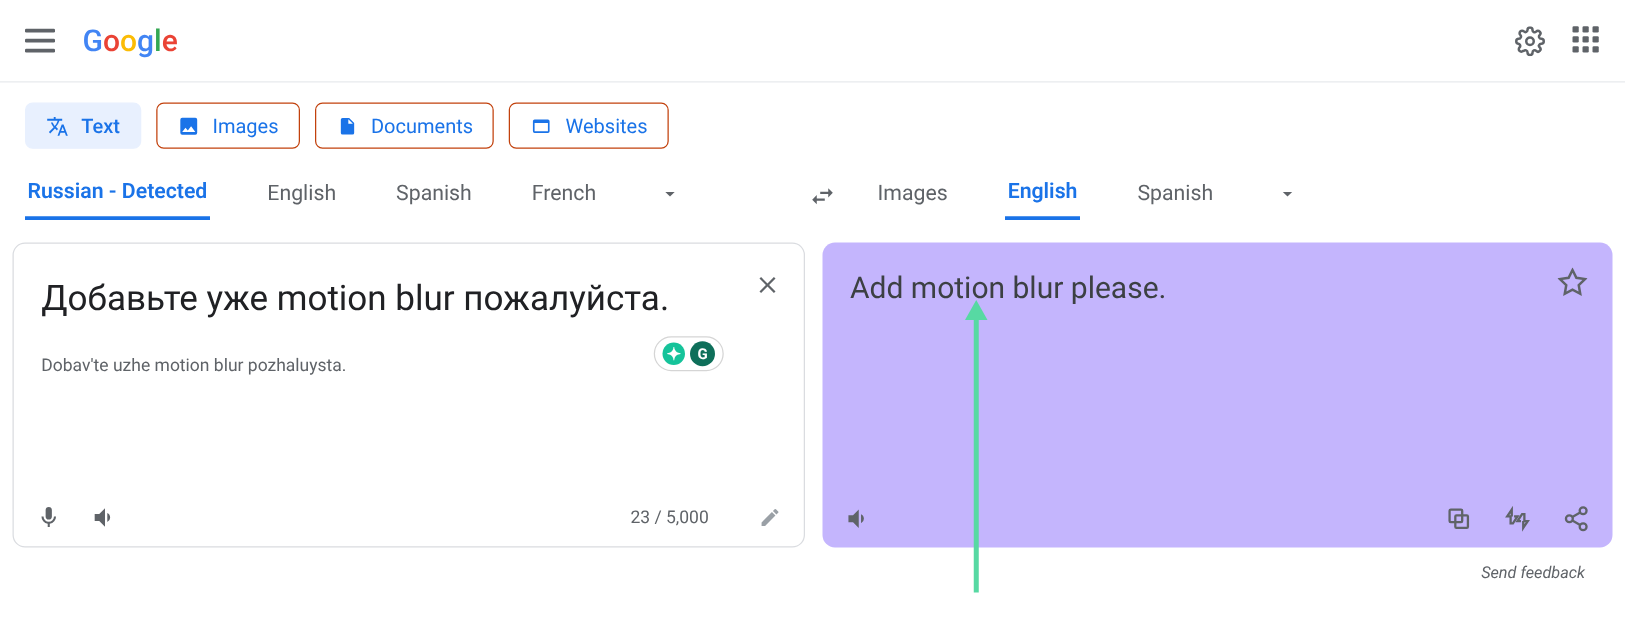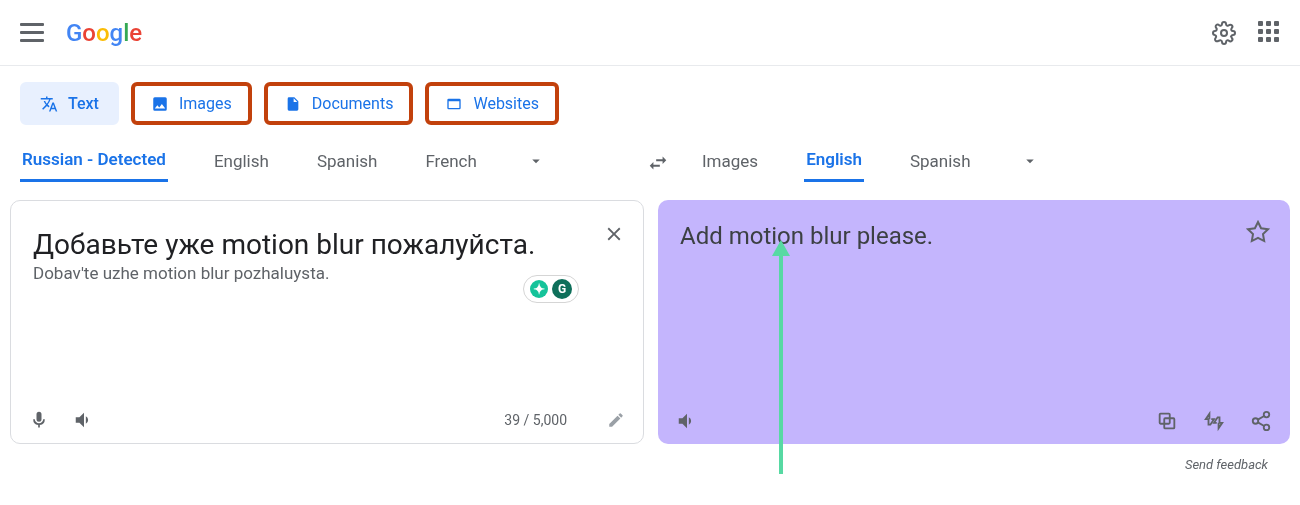--- a/index.html
+++ b/index.html
@@ -30,21 +30,21 @@
   .logo .g6{color:#EA4335;font-weight:500;}
   .logo .trans{color:#5f6368; font-weight:400; margin-left:6px; font-size:26px;}
   .header-spacer{flex:1;}
   .gear, .apps { width:24px; height:24px; color:#5f6368; display:flex; align-items:center; justify-content:center; cursor:pointer; margin-left:20px;}
   .apps { display:grid; grid-template-columns:repeat(3,5px); grid-template-rows:repeat(3,5px); gap:3px;}
   .apps div{width:5px;height:5px;background:#5f6368;border-radius:1px;}
   
   .modes { display:flex; gap:12px; padding:16px 20px 14px;}
   .mode {
     display:flex; align-items:center; gap:10px;
-    border:4px solid #c2410c; border-radius:6px;
+    border:1px solid #c2410c; border-radius:6px;
     padding:8px 16px; font-size:16px; color:#1a73e8; background:#fff; cursor:pointer;
   }
   .mode.active { background:#e8f0fe; border-color:#e8f0fe; font-weight:500;}
   .mode .mico{width:18px;height:18px;display:flex;align-items:center;justify-content:center;}
   
   .lang-area{ display:flex; padding:0 10px 10px;}
   .lang-col{ flex:1; position:relative;}
   .lang-bar{ display:flex; align-items:center; gap:44px; padding:0 10px 8px;}
   .lang-bar.right{ padding-left:50px;}
   .lang{ font-size:17px; color:#5f6368; padding:10px 2px; cursor:pointer; white-space:nowrap;}
@@ -54,21 +54,21 @@
     position:absolute; left:-10px; top:6px;
     width:36px;height:36px;display:flex;align-items:center;justify-content:center;
     color:#5f6368;cursor:pointer;
   }
   
   .panels{ display:flex; gap:14px; padding:0 10px;}
   .panel{ flex:1; border-radius:10px; position:relative; min-height:244px;}
   .panel.source{ border:1px solid #dadce0; background:#fff; padding:26px 22px 16px;}
   .panel.target{ background:#c4b5fd; padding:22px 22px 16px;}
   .srctext{ font-size:28px; color:#202124; line-height:1.3; padding-right:40px;}
-  .translit{ font-size:17px; color:#5f6368; }
+  .translit{ font-size:14px; color:#5f6368; margin-top:28px;}
   .clear{ position:absolute; top:22px; right:18px; color:#5f6368; cursor:pointer;}
   .panel-foot{
     position:absolute; bottom:12px; left:18px; right:18px;
     display:flex; align-items:center; gap:24px;
   }
   .foot-btn{ color:#5f6368; cursor:pointer; display:flex; align-items:center;}
   .foot-spacer{flex:1;}
   .counter{ font-size:14px; color:#5f6368;}
   .tgttext{ font-size:24px; color:#3c4043;}
   .star{ position:absolute; top:20px; right:20px; color:#5f6368; cursor:pointer;}
@@ -219,21 +219,21 @@
         <svg width="20" height="20" viewBox="0 0 24 24" fill="#5f6368">
             <path d="M12 14a3 3 0 0 0 3-3V5a3 3 0 1 0-6 0v6a3 3 0 0 0 3 3zm5-3a5 5 0 0 1-10 0H5a7 7 0 0 0 6 6.92V21h2v-3.08A7 7 0 0 0 19 11h-2z"></path>
           </svg>
       </div>
       <div class="foot-btn">
         <svg width="22" height="22" viewBox="0 0 24 24" fill="#5f6368">
             <path d="M3 9v6h4l5 5V4L7 9H3zm13.5 3a4.5 4.5 0 0 0-2.5-4.03v8.05A4.5 4.5 0 0 0 16.5 12z"></path>
           </svg>
       </div>
       <div class="foot-spacer"></div>
-      <div class="counter">39 / 5,000</div>
+      <div class="counter">23 / 5,000</div>
       <div class="foot-btn" style="margin-left:16px;">
         <svg width="18" height="18" viewBox="0 0 24 24" fill="#9aa0a6">
             <path d="M3 17.25V21h3.75l11.06-11.06-3.75-3.75L3 17.25zM20.71 7.04a1 1 0 0 0 0-1.41l-2.34-2.34a1 1 0 0 0-1.41 0l-1.83 1.83 3.75 3.75 1.83-1.83z"></path>
           </svg>
       </div>
     </div>
   </div>
 
   <div class="panel target" style="position:relative;">
     <div class="tgttext">Add motion blur please.</div>

